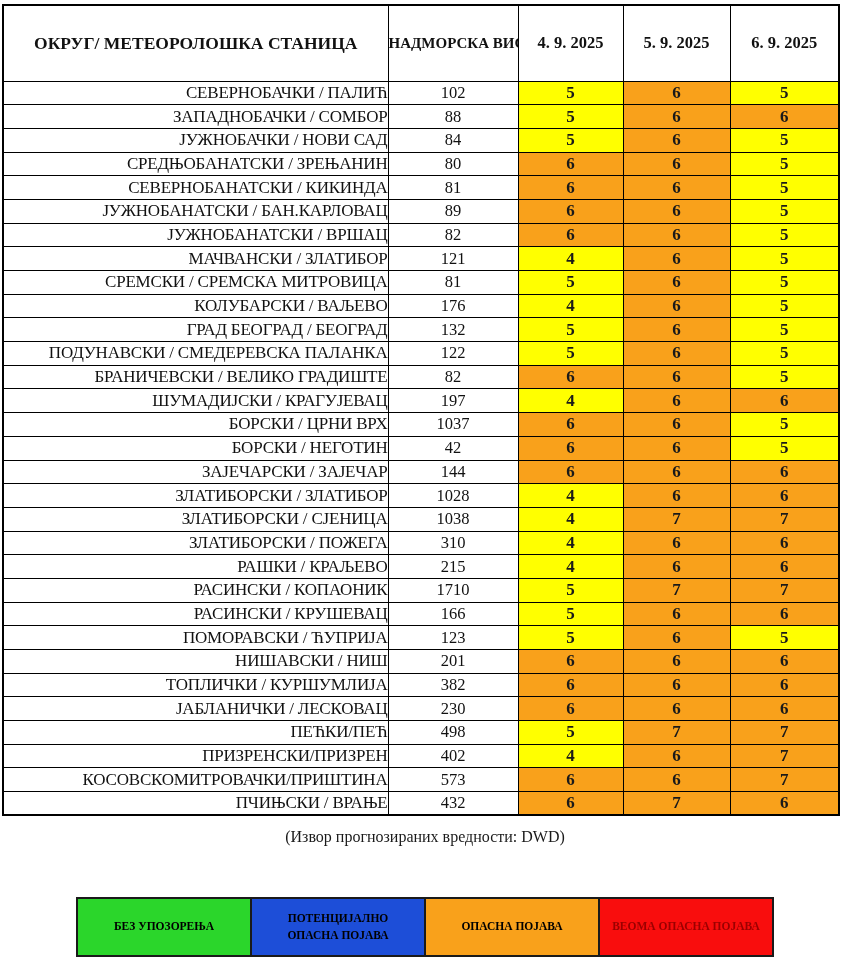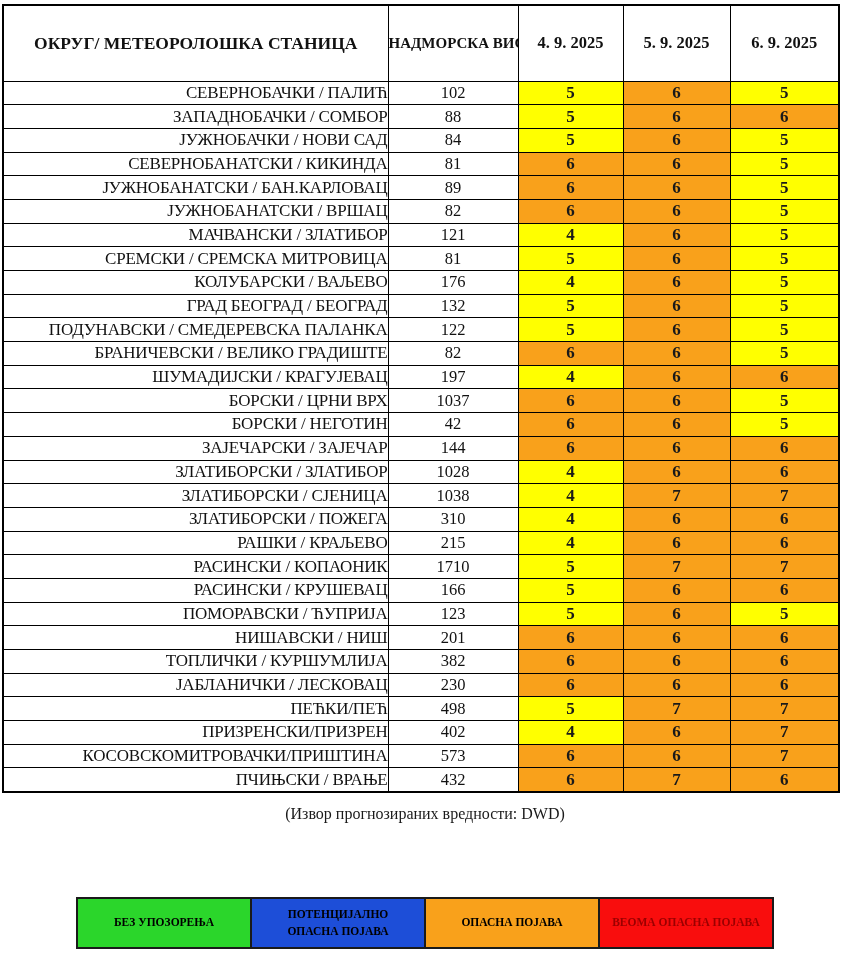--- a/index.html
+++ b/index.html
@@ -69,21 +69,21 @@
     text-align: center;
     font-size: 16px;
     color: #1a1a1a;
   }
 
   .legend {
     position: absolute;
     left: 76px;
     top: 893px;
     width: 698px;
-    height: 52px;
+    height: 60px;
     display: flex;
     border: 2px solid #1a1a1a;
   }
   .legend-box {
     flex: 1 1 0;
     display: flex;
     align-items: center;
     justify-content: center;
     text-align: center;
     font-weight: bold;
@@ -136,20 +136,27 @@
           <td class="value" style="background: rgb(249, 161, 27);">6</td>
         </tr>
         <tr>
           <td class="station">ЈУЖНОБАЧКИ / НОВИ САД</td>
           <td class="altitude">84</td>
           <td class="value" style="background: rgb(255, 255, 0);">5</td>
           <td class="value" style="background: rgb(249, 161, 27);">6</td>
           <td class="value" style="background: rgb(255, 255, 0);">5</td>
         </tr>
         <tr>
+          <td class="station">СРЕДЊОБАНАТСКИ / ЗРЕЊАНИН</td>
+          <td class="altitude">80</td>
+          <td class="value" style="background: rgb(249, 161, 27);">6</td>
+          <td class="value" style="background: rgb(249, 161, 27);">6</td>
+          <td class="value" style="background: rgb(255, 255, 0);">5</td>
+        </tr>
+        <tr>
           <td class="station">СЕВЕРНОБАНАТСКИ / КИКИНДА</td>
           <td class="altitude">81</td>
           <td class="value" style="background: rgb(249, 161, 27);">6</td>
           <td class="value" style="background: rgb(249, 161, 27);">6</td>
           <td class="value" style="background: rgb(255, 255, 0);">5</td>
         </tr>
         <tr>
           <td class="station">ЈУЖНОБАНАТСКИ / БАН.КАРЛОВАЦ</td>
           <td class="altitude">89</td>
           <td class="value" style="background: rgb(249, 161, 27);">6</td>

